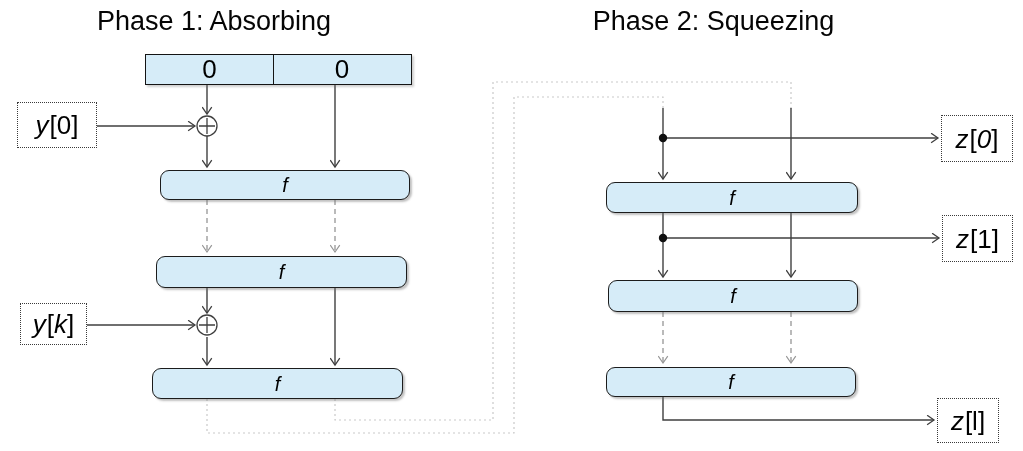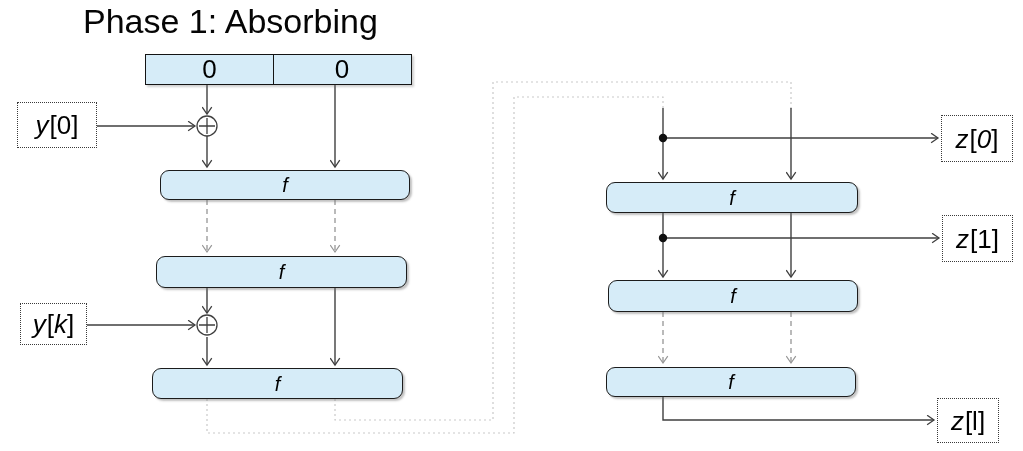--- a/index.html
+++ b/index.html
@@ -2,21 +2,21 @@
 <html><head>
 <meta charset="utf-8">
 <style>
   html,body{margin:0;padding:0;background:#fff;}
   .stage{
     position:relative;width:1023px;height:451px;background:#ffffff;overflow:hidden;
     font-family:"Liberation Sans", sans-serif;color:#000;
   }
   .wires{position:absolute;left:0;top:0;}
   .title{
-    position:absolute;font-size:34px;line-height:30px;text-align:center;color:#050505;
+    position:absolute;font-size:27px;line-height:30px;text-align:center;color:#050505;
     white-space:nowrap;
   }
   .fbox{
     position:absolute;box-sizing:border-box;background:#d6ecf8;border:1.4px solid #1c1c1c;
     border-radius:9px;display:flex;align-items:center;justify-content:center;
     font-style:italic;font-size:20px;line-height:1;
     box-shadow:2px 2px 2px rgba(120,120,120,0.45);
   }
   .statebox{
     position:absolute;box-sizing:border-box;background:#d6ecf8;border:1.6px solid #141414;
@@ -88,20 +88,21 @@
     <g fill="#ffffff" stroke-width="1.3" stroke="#3f3f3f">
       <circle cx="207" cy="325" r="10"></circle>
       <path d="M199,325 L215,325 M207,317 L207,333" fill="none"></path>
     </g>
 
     <circle cx="663" cy="138" r="4.2" stroke="none" fill="#111111"></circle>
     <circle cx="663" cy="238" r="4.2" stroke="none" fill="#111111"></circle>
   </svg>
 
   <div class="title" style="left:83px;top:6px;width:262px;">Phase 1: Absorbing</div>
+  <div class="title" style="left:566px;top:6px;width:295px;">Phase 2: Squeezing</div>
 
   <div class="statebox" style="left:145px;top:54px;width:267px;height:31px;">
     <div class="statecell first" style="width:128px;">0</div>
     <div class="statecell" style="width:136px;">0</div>
   </div>
 
   <div class="fbox" style="left:160px;top:170px;width:250px;height:30px;">
     <span>f</span>
   </div>
   <div class="fbox" style="left:156px;top:256px;width:251px;height:32px;">

